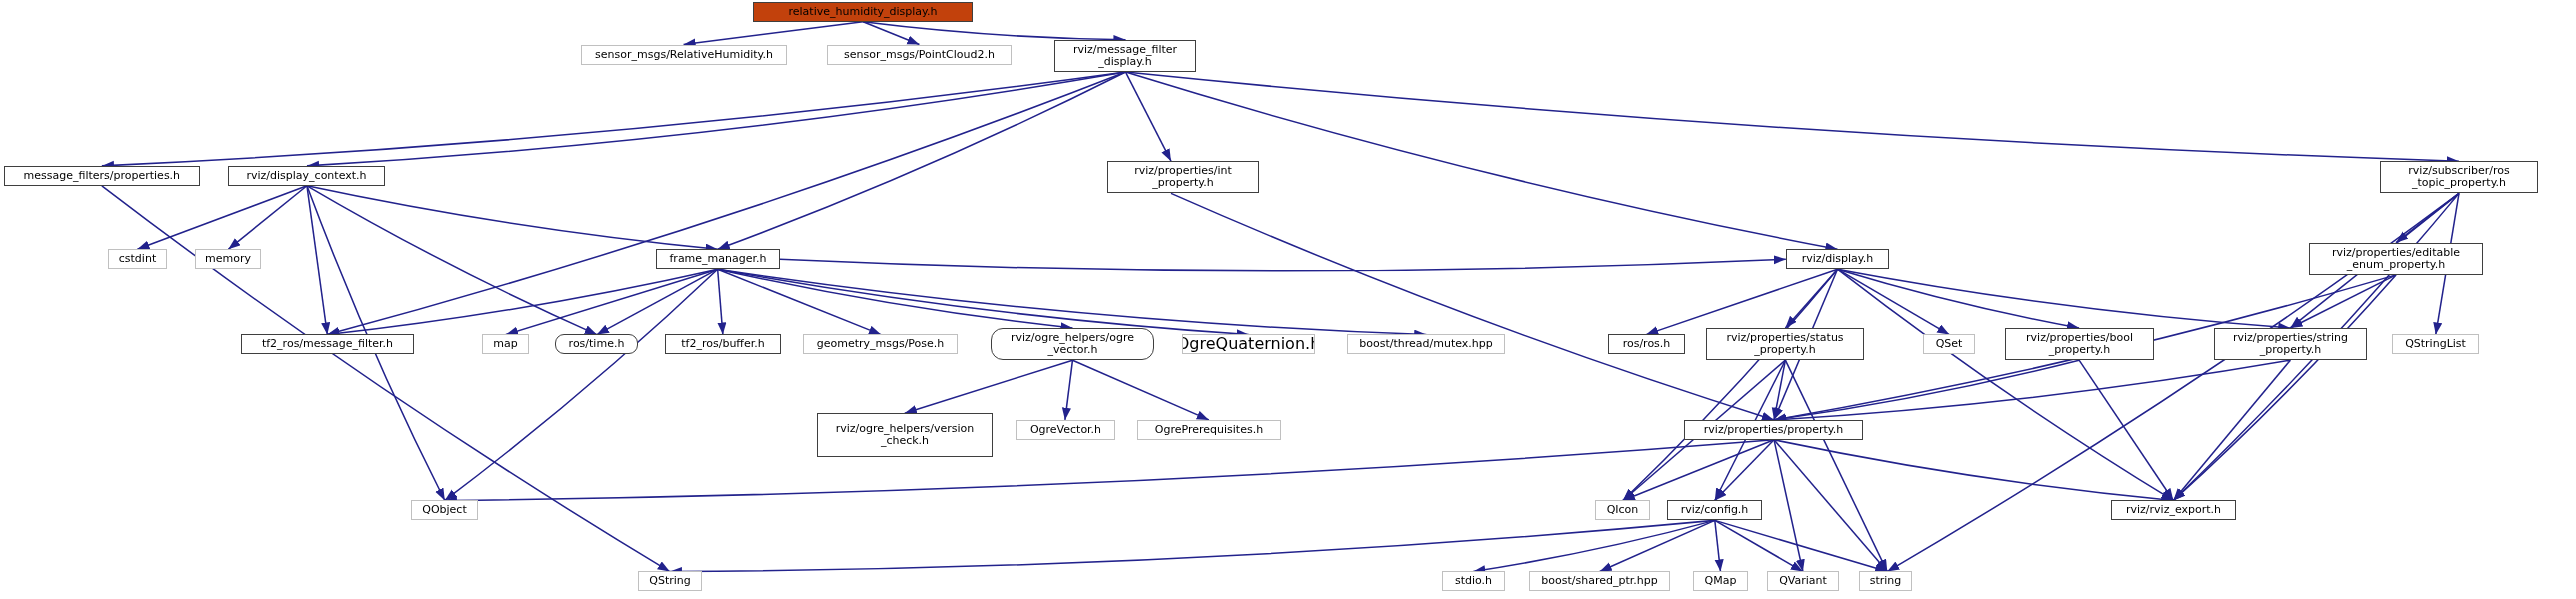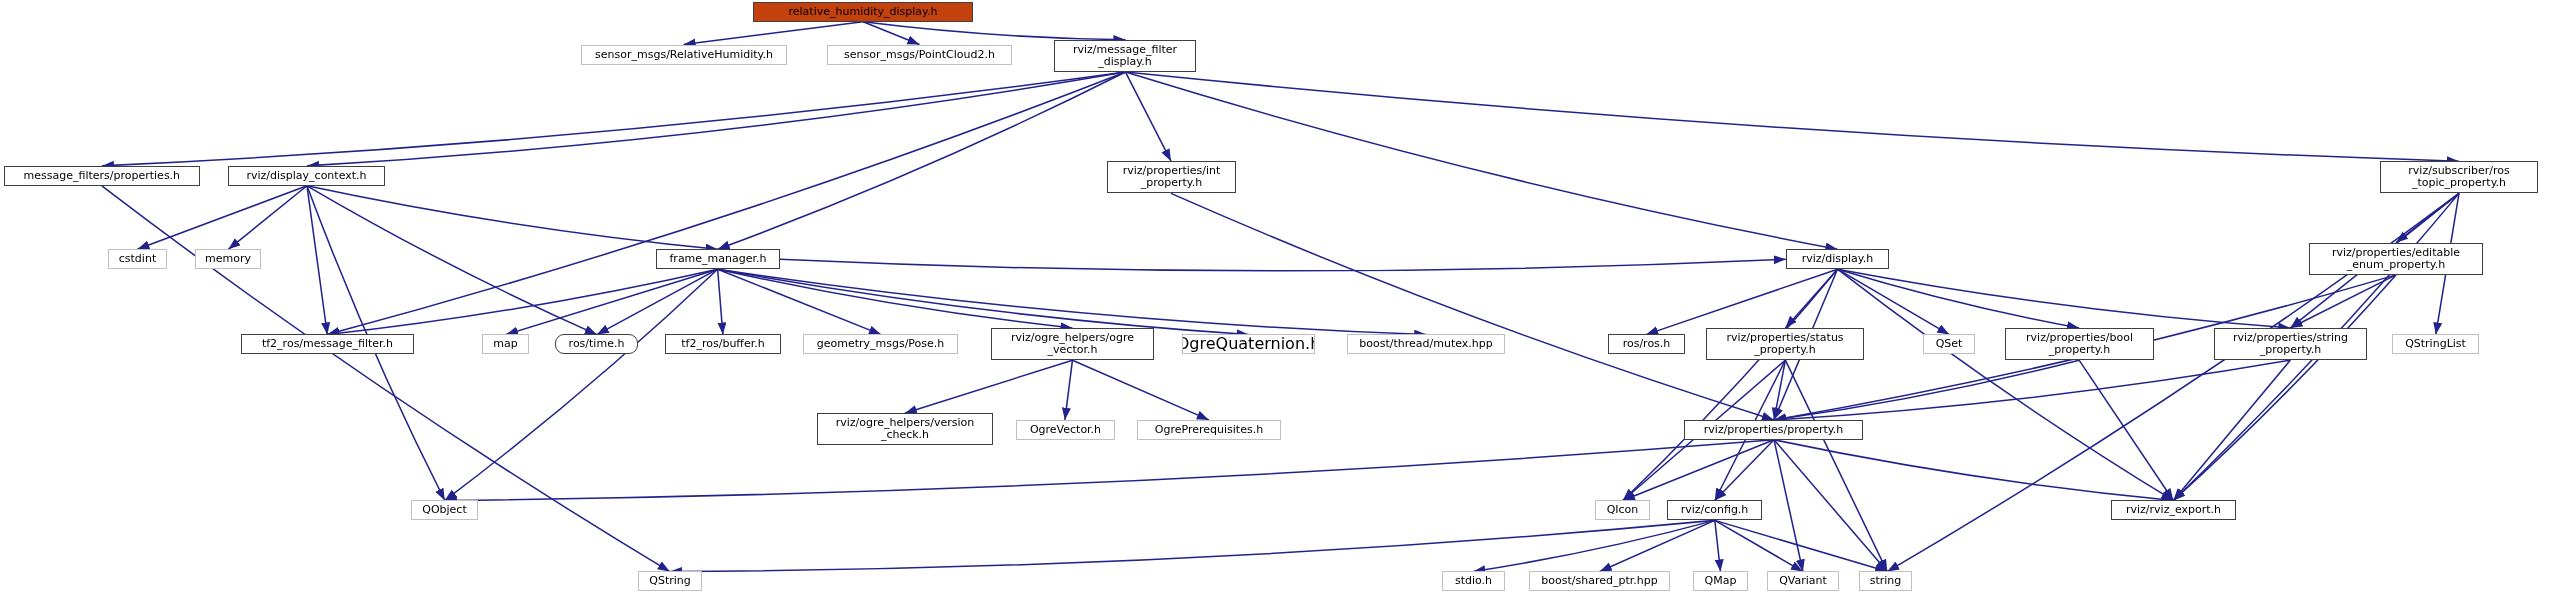--- a/index.html
+++ b/index.html
@@ -93,49 +93,49 @@
       </g>
   </svg>
   <div id="node-layer">
       <div class="node root" style="left: 753px; top: 1.9px; width: 220px; height: 20px; font-size: 11px;">relative_humidity_display.h</div>
       <div class="node weak" style="left: 581px; top: 45px; width: 206px; height: 20px; font-size: 11px;">sensor_msgs/RelativeHumidity.h</div>
       <div class="node weak" style="left: 827px; top: 45px; width: 185px; height: 20px; font-size: 11px;">sensor_msgs/PointCloud2.h</div>
       <div class="node strong" style="left: 1054px; top: 40px; width: 142px; height: 32px; font-size: 11px;">rviz/message_filter
 _display.h</div>
       <div class="node strong" style="left: 3.8px; top: 166px; width: 196px; height: 20px; font-size: 11px;">message_filters/properties.h</div>
       <div class="node strong" style="left: 228px; top: 166px; width: 157px; height: 20px; font-size: 11px;">rviz/display_context.h</div>
-      <div class="node strong" style="left: 1107px; top: 161px; width: 129px; height: 32px; font-size: 11px;">rviz/properties/int
+      <div class="node strong" style="left: 1107px; top: 161px; width: 152px; height: 32px; font-size: 11px;">rviz/properties/int
 _property.h</div>
       <div class="node strong" style="left: 2380px; top: 161px; width: 158px; height: 32px; font-size: 11px;">rviz/subscriber/ros
 _topic_property.h</div>
       <div class="node weak" style="left: 108px; top: 249px; width: 59px; height: 20px; font-size: 11px;">cstdint</div>
       <div class="node weak" style="left: 195px; top: 249px; width: 66px; height: 20px; font-size: 11px;">memory</div>
       <div class="node strong" style="left: 656px; top: 249px; width: 124px; height: 20px; font-size: 11px;">frame_manager.h</div>
       <div class="node strong" style="left: 1786px; top: 249px; width: 103px; height: 20px; font-size: 11px;">rviz/display.h</div>
       <div class="node strong" style="left: 2309px; top: 243px; width: 174px; height: 32px; font-size: 11px;">rviz/properties/editable
 _enum_property.h</div>
       <div class="node strong" style="left: 241px; top: 334px; width: 173px; height: 20px; font-size: 11px;">tf2_ros/message_filter.h</div>
       <div class="node weak" style="left: 482px; top: 334px; width: 47px; height: 20px; font-size: 11px;">map</div>
       <div class="node strong" style="left: 555px; top: 334px; width: 83px; height: 20px; font-size: 11px; border-radius: 9px;">ros/time.h</div>
       <div class="node strong" style="left: 665px; top: 334px; width: 116px; height: 20px; font-size: 11px;">tf2_ros/buffer.h</div>
       <div class="node weak" style="left: 803px; top: 334px; width: 155px; height: 20px; font-size: 11px;">geometry_msgs/Pose.h</div>
-      <div class="node strong" style="left: 991px; top: 328px; width: 163px; height: 32px; font-size: 11px;">rviz/ogre_helpers/ogre
+      <div class="node strong" style="left: 991px; top: 328px; width: 163px; height: 32px; font-size: 11px; border-radius: 12px;">rviz/ogre_helpers/ogre
 _vector.h</div>
       <div class="node weak" style="left: 1182px; top: 334px; width: 133px; height: 20px; font-size: 16px;">OgreQuaternion.h</div>
       <div class="node weak" style="left: 1347px; top: 334px; width: 158px; height: 20px; font-size: 11px;">boost/thread/mutex.hpp</div>
       <div class="node strong" style="left: 1608px; top: 334px; width: 77px; height: 20px; font-size: 11px;">ros/ros.h</div>
       <div class="node strong" style="left: 1706px; top: 328px; width: 158px; height: 32px; font-size: 11px;">rviz/properties/status
 _property.h</div>
       <div class="node weak" style="left: 1923px; top: 334px; width: 52px; height: 20px; font-size: 11px;">QSet</div>
       <div class="node strong" style="left: 2005px; top: 328px; width: 149px; height: 32px; font-size: 11px;">rviz/properties/bool
 _property.h</div>
       <div class="node strong" style="left: 2214px; top: 328px; width: 153px; height: 32px; font-size: 11px;">rviz/properties/string
 _property.h</div>
       <div class="node weak" style="left: 2392px; top: 334px; width: 87px; height: 20px; font-size: 11px;">QStringList</div>
-      <div class="node strong" style="left: 817px; top: 413px; width: 176px; height: 32px; font-size: 11px;">rviz/ogre_helpers/version
+      <div class="node strong" style="left: 817px; top: 413px; width: 176px; height: 44px; font-size: 11px;">rviz/ogre_helpers/version
 _check.h</div>
       <div class="node weak" style="left: 1016px; top: 420px; width: 99px; height: 20px; font-size: 11px;">OgreVector.h</div>
       <div class="node weak" style="left: 1137px; top: 420px; width: 144px; height: 20px; font-size: 11px;">OgrePrerequisites.h</div>
       <div class="node strong" style="left: 1684px; top: 420px; width: 179px; height: 20px; font-size: 11px;">rviz/properties/property.h</div>
       <div class="node weak" style="left: 411px; top: 500px; width: 67px; height: 20px; font-size: 11px;">QObject</div>
       <div class="node weak" style="left: 1595px; top: 500px; width: 55px; height: 20px; font-size: 11px;">QIcon</div>
       <div class="node strong" style="left: 1667px; top: 500px; width: 95px; height: 20px; font-size: 11px;">rviz/config.h</div>
       <div class="node strong" style="left: 2111px; top: 500px; width: 125px; height: 20px; font-size: 11px;">rviz/rviz_export.h</div>
       <div class="node weak" style="left: 638px; top: 571px; width: 64px; height: 20px; font-size: 11px;">QString</div>
       <div class="node weak" style="left: 1442px; top: 571px; width: 63px; height: 20px; font-size: 11px;">stdio.h</div>

